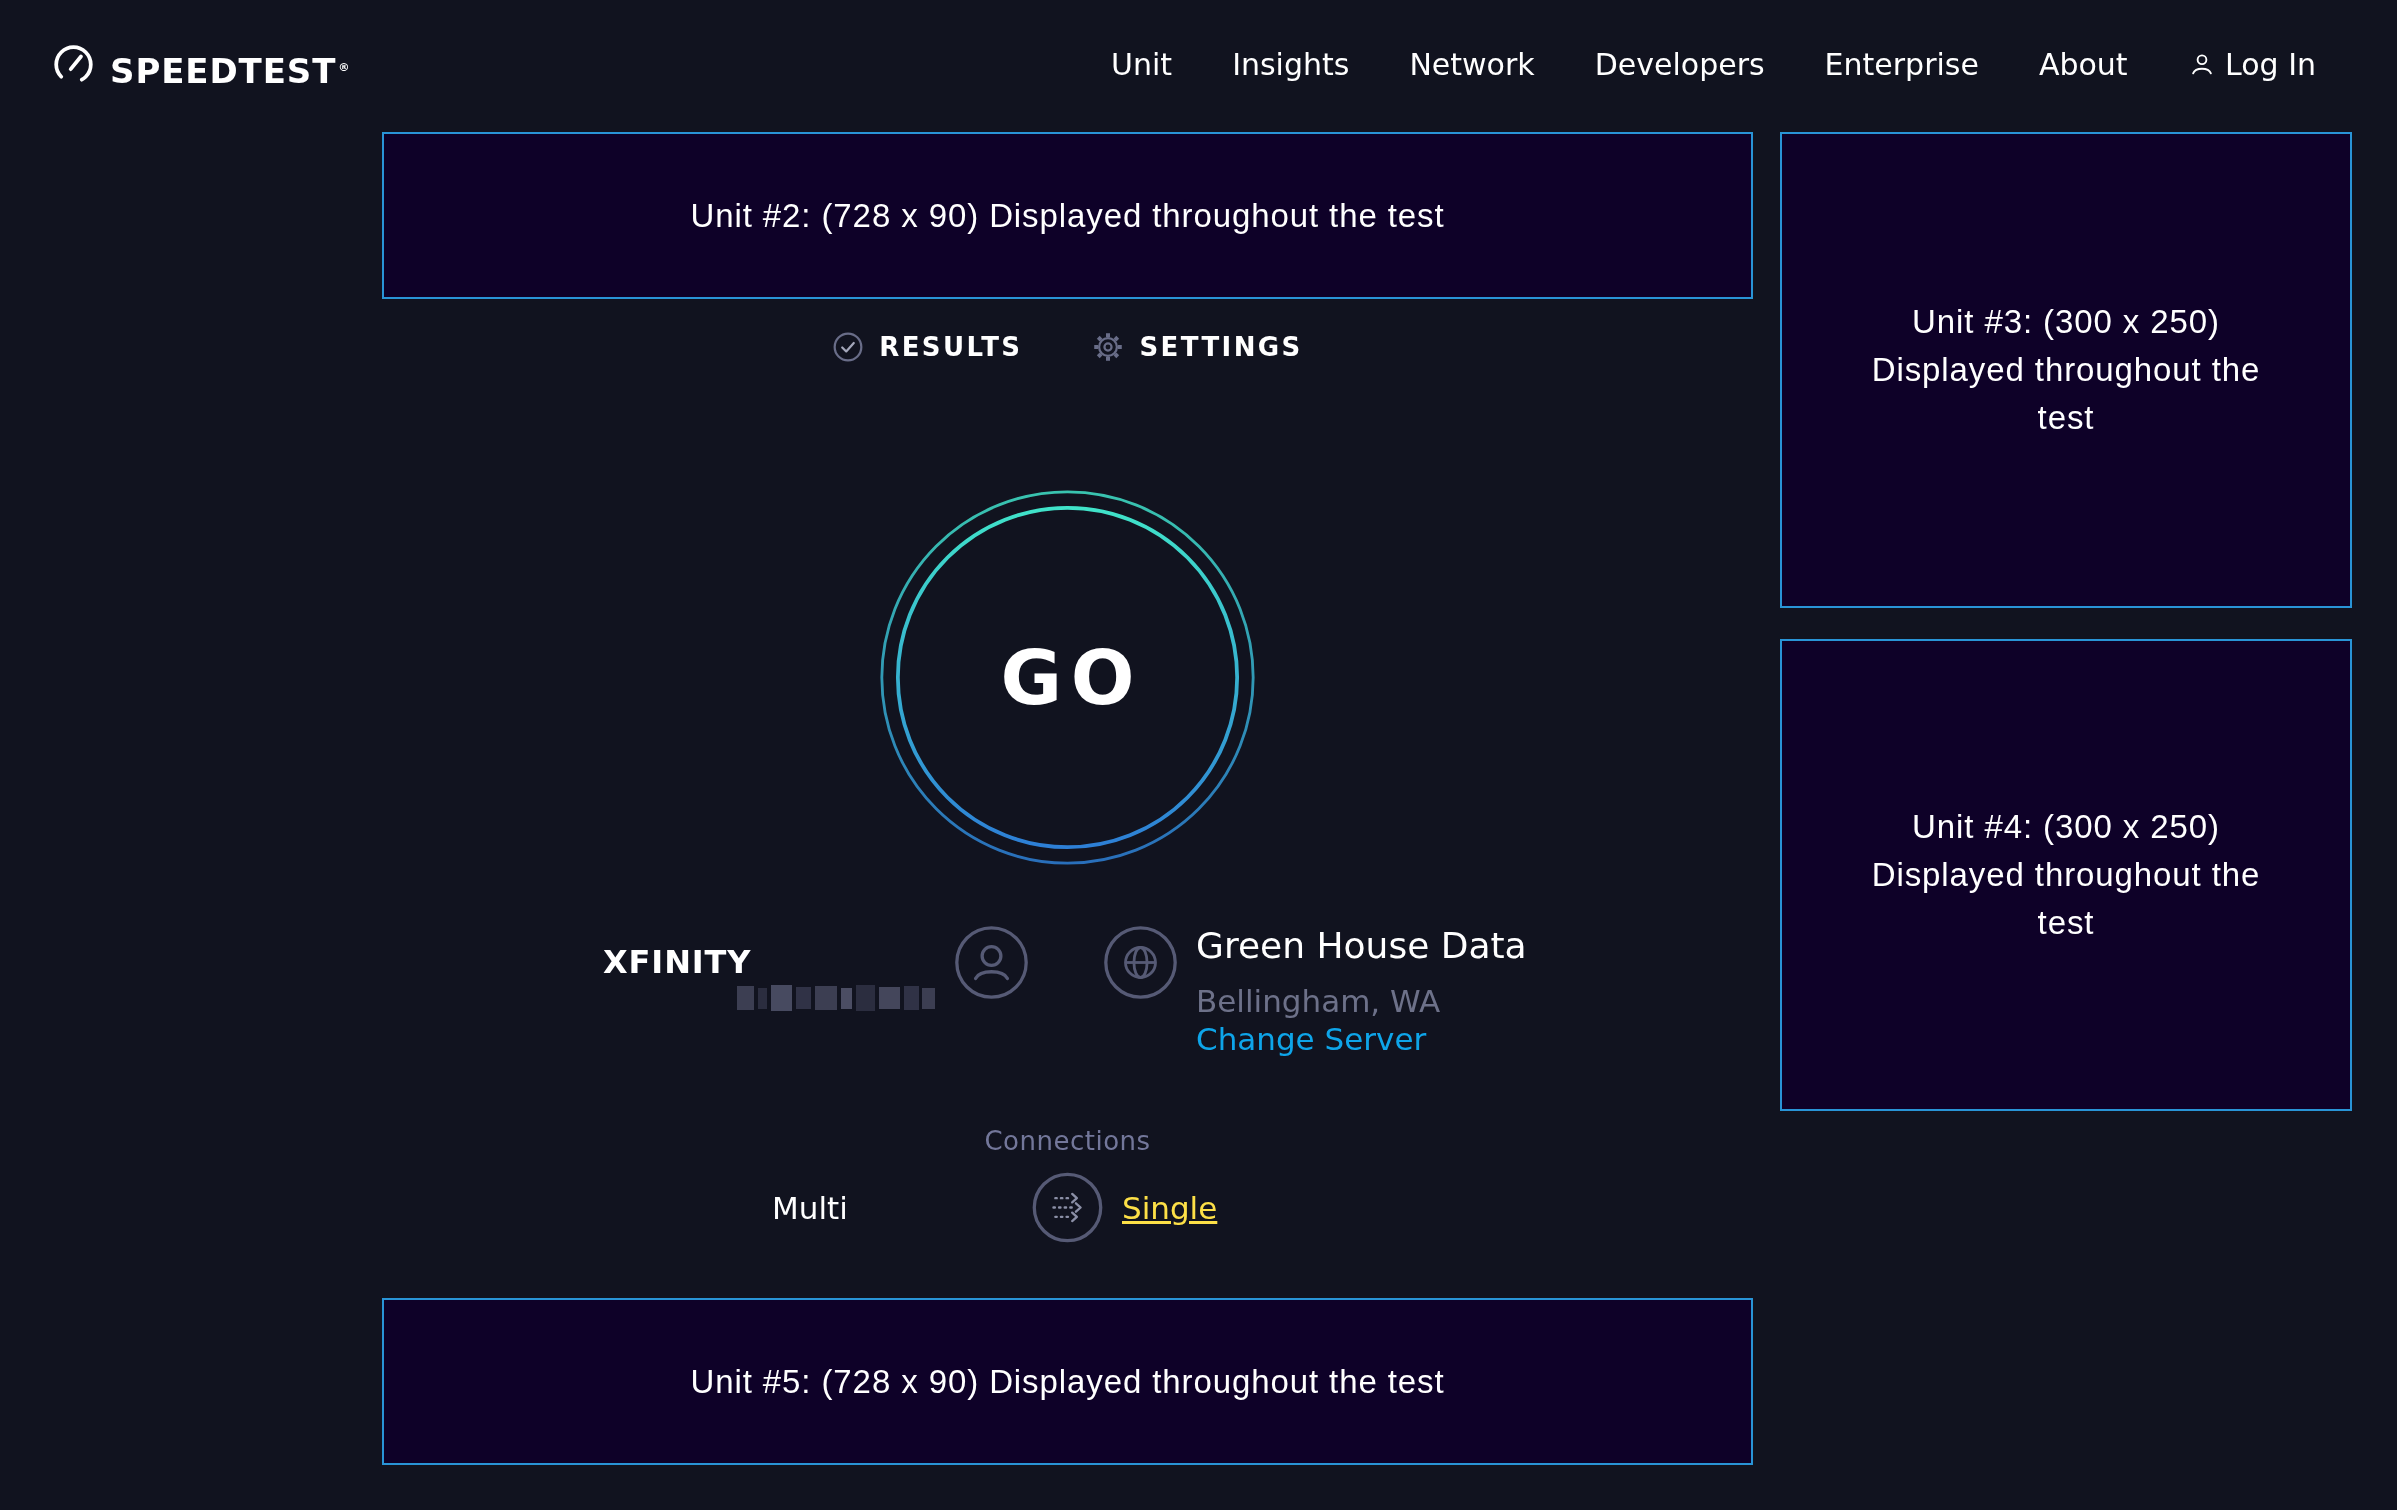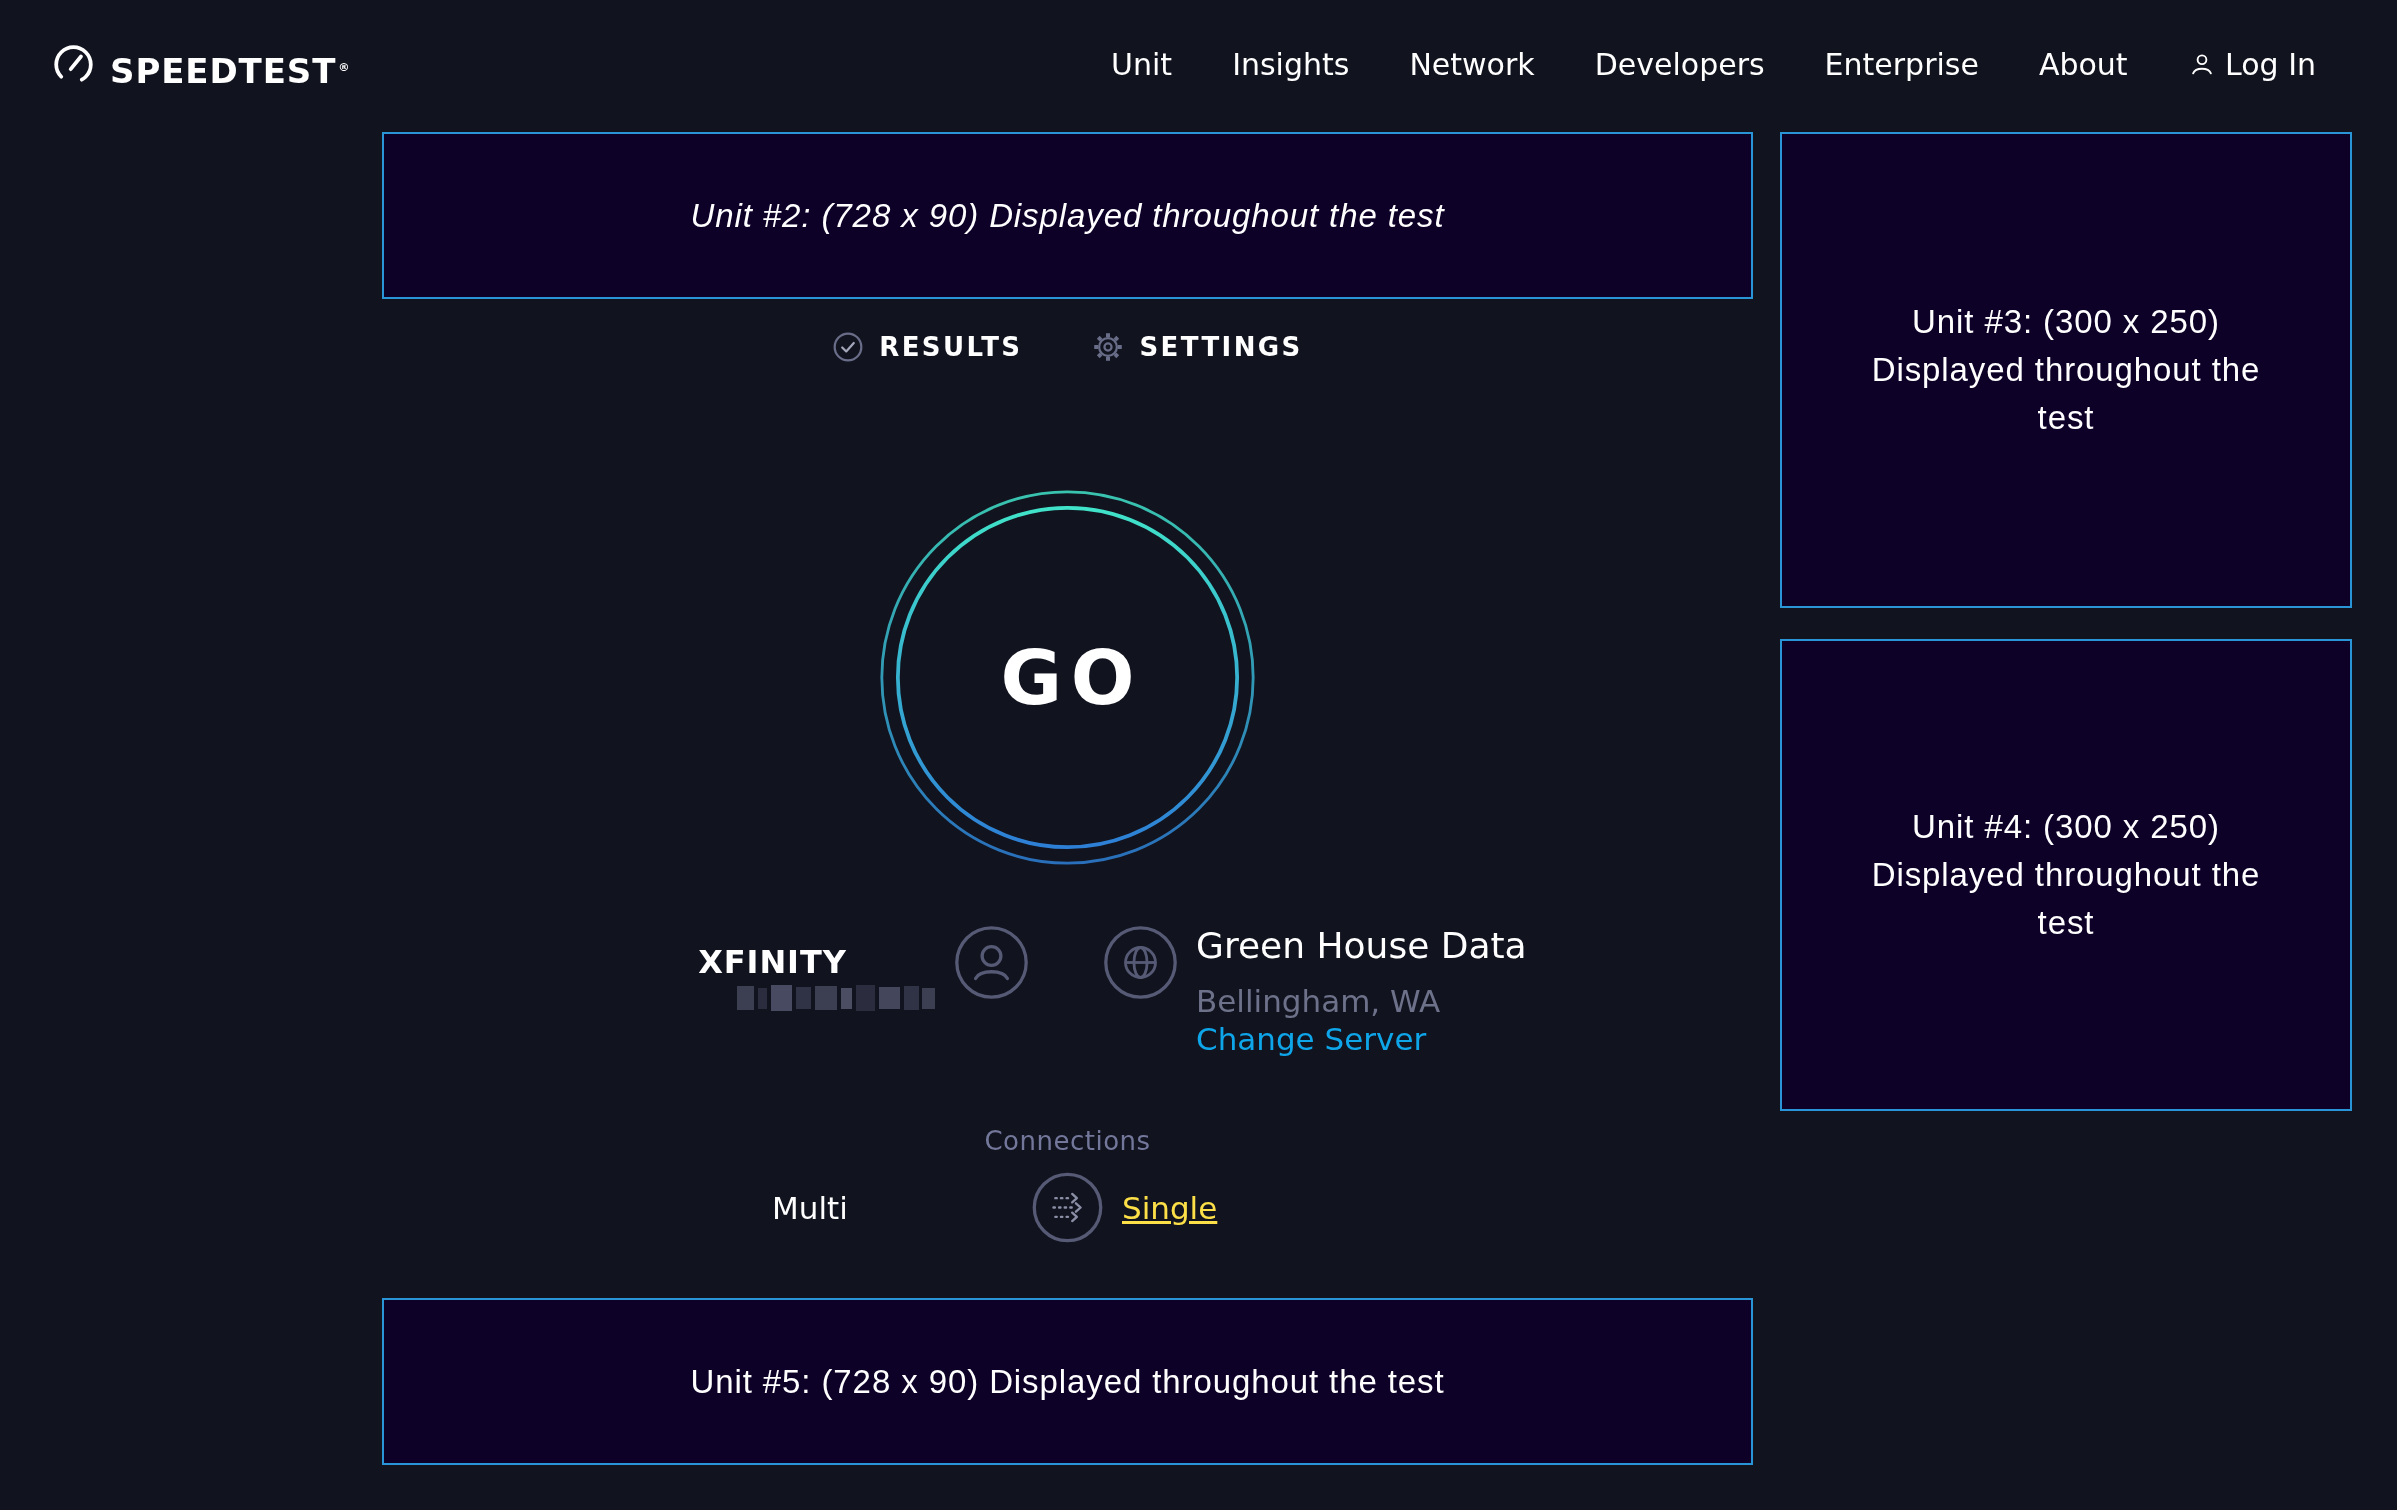--- a/index.html
+++ b/index.html
@@ -16,41 +16,41 @@
   .nav{display:flex;align-items:center;gap:60px;}
   .nav-item{font-size:30px;font-weight:500;cursor:pointer;white-space:nowrap;}
   .login{display:flex;align-items:center;gap:9.4px;cursor:pointer;}
 
   
   .ad{position:absolute;background:#0e0128;border:2.8px solid #2994d6;box-sizing:border-box;
       display:flex;align-items:center;justify-content:center;text-align:center;
       font-family:"Liberation Sans",sans-serif;font-size:33px;letter-spacing:0.9px;
       line-height:1.45;color:#ffffff;cursor:pointer;}
   #unit1{left:52px;top:132px;width:298px;height:1133px;}
-  #unit2{left:382px;top:132px;width:1371px;height:167px;font-style:italic;}
+  #unit2{left:382px;top:132px;width:1371px;height:167px;}
   #unit3{left:1780px;top:132px;width:572px;height:476px;}
   #unit4{left:1780px;top:639px;width:572px;height:472px;}
   #unit5{left:382px;top:1298px;width:1371px;height:167px;}
   #unit1 .ad-label{width:237px;}
   #unit3 .ad-label,#unit4 .ad-label{width:416px;}
 
   
   .tabs{position:absolute;left:382px;top:331px;width:1371px;
         display:flex;justify-content:center;gap:70px;}
   .tab{display:flex;align-items:center;gap:15px;cursor:pointer;}
   .tab-label{font-size:26px;font-weight:700;letter-spacing:2.4px;}
 
   
   .go-wrap{position:absolute;left:879px;top:489px;width:377px;height:377px;cursor:pointer;}
   .go-label{position:absolute;left:0;top:0;width:377px;height:377px;
             display:flex;align-items:center;justify-content:center;
             font-size:75px;font-weight:600;letter-spacing:8.5px;text-indent:8.5px;}
 
   
-  .isp-name{position:absolute;left:603px;top:943px;width:339px;text-align:center;
+  .isp-name{position:absolute;left:603px;top:943px;width:339px;text-align:left;
             font-size:32px;font-weight:600;letter-spacing:0.9px;}
   .redacted{position:absolute;left:737px;top:985px;width:203px;height:26px;
             display:flex;gap:3.8px;align-items:center;overflow:hidden;}
   .redacted span{display:block;}
   .icon-abs{position:absolute;}
   #isp-icon{left:954px;top:925px;}
   #server-icon{left:1103px;top:925px;}
   .server-name{position:absolute;left:1196px;top:925px;font-size:36px;font-weight:400;}
   .server-loc{position:absolute;left:1196px;top:983px;font-size:31px;color:#6d7189;}
   .change-server{position:absolute;left:1196px;top:1021px;font-size:31px;color:#0ea5e9;cursor:pointer;}

